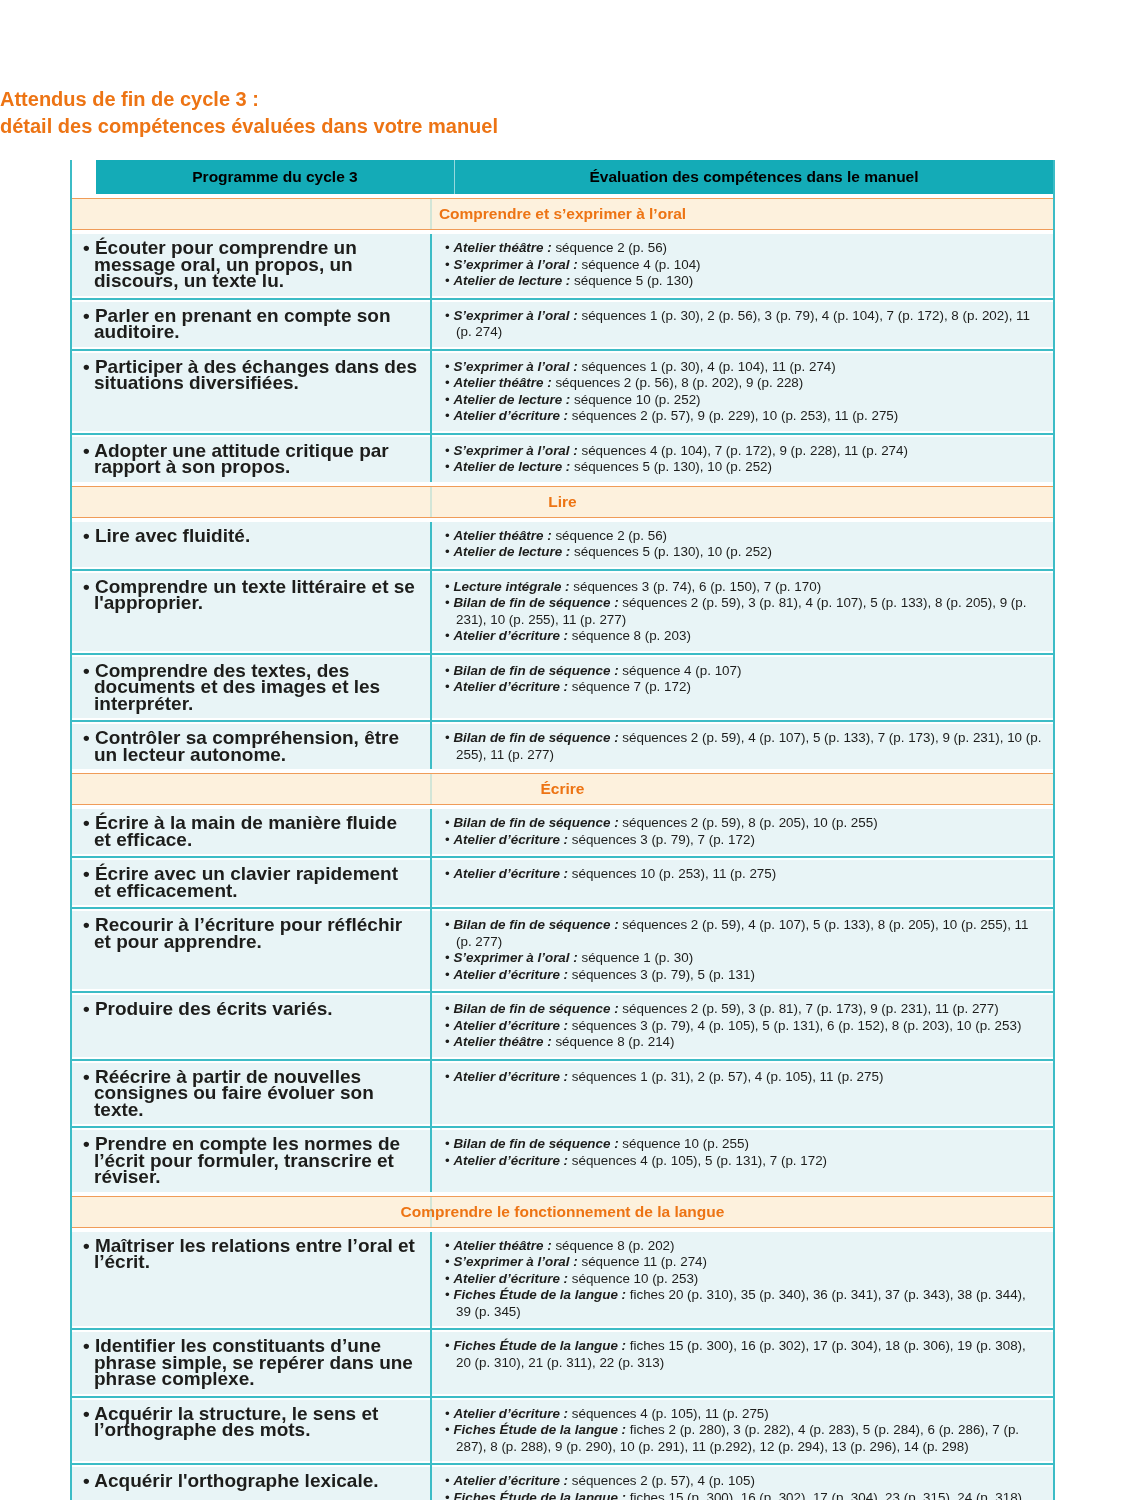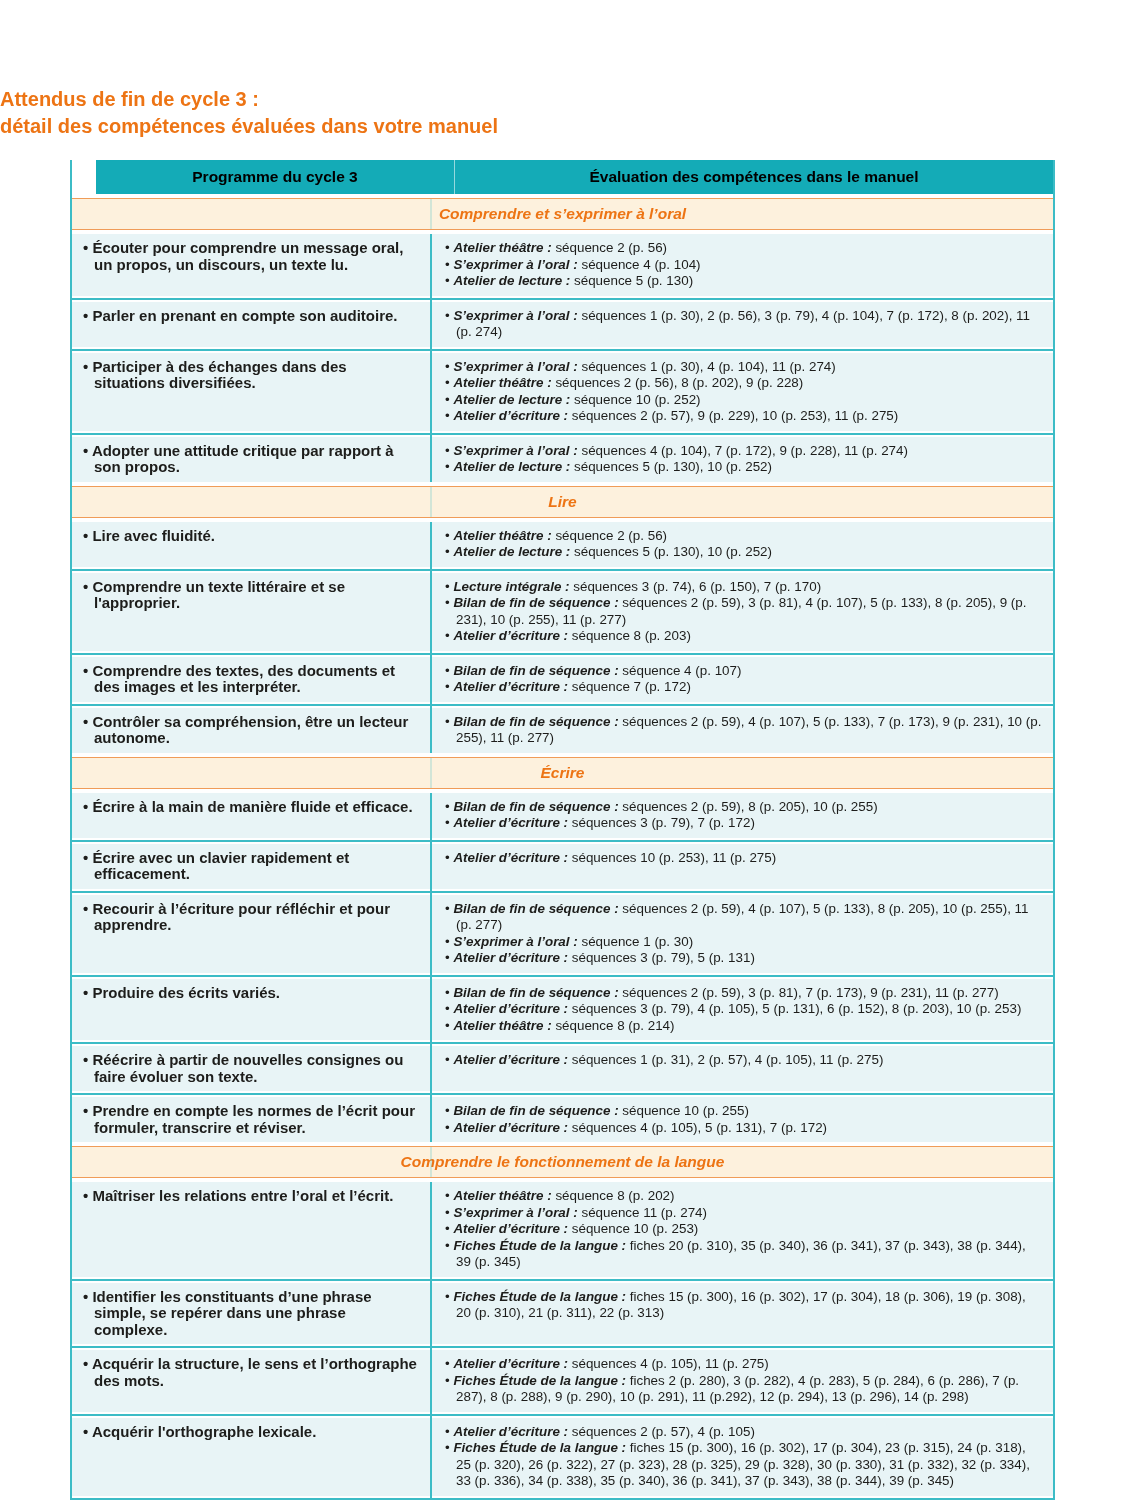--- a/index.html
+++ b/index.html
@@ -35,39 +35,39 @@
   .th-left{flex:0 0 359px;border-right:1.5px solid rgba(255,255,255,.55);}
   .th-right{flex:1;}
   .band{
     position:relative;
     background:var(--band-bg);
     border-top:1.5px solid var(--band-border);
     border-bottom:1.5px solid var(--band-border);
     margin:4px 0;
     text-align:center;
     padding:6px 4px;
-    color:var(--orange);font-weight:bold;font-size:15.5px;font-style:italic;
+    color:var(--orange);font-weight:bold;font-size:15.5px;
   }
   .band::after{
     content:"";position:absolute;left:358px;top:0;bottom:0;width:1.5px;
     background:rgba(60,188,198,.22);
   }
   .rows{position:relative;}
   .rows::after{
     content:"";position:absolute;left:358px;top:0;bottom:0;width:1.5px;
     background:var(--teal-border);
   }
   .row{display:flex;background:var(--row-bg);}
   .row-sep{
     height:6px;
     background:linear-gradient(to bottom,#fff 0 2.25px,var(--teal-border) 2.25px 3.75px,#fff 3.75px 100%);
   }
   .cell-left{
     flex:0 0 359px;padding:6px 12px 6px 11px;
-    font-weight:bold;font-size:15px;line-height:16.5px;
+    font-weight:bold;font-size:19px;line-height:16.5px;
   }
   .cell-right{flex:1;padding:6px 10px 6px 14px;font-size:13.4px;line-height:16.5px;}
   .comp,.entry{padding-left:11px;text-indent:-11px;}
   .comp::before,.entry::before{content:"• ";}
   .entry b{font-weight:bold;font-style:italic;}
 </style>
 </head>
 <body>
 
 <div class="page">

